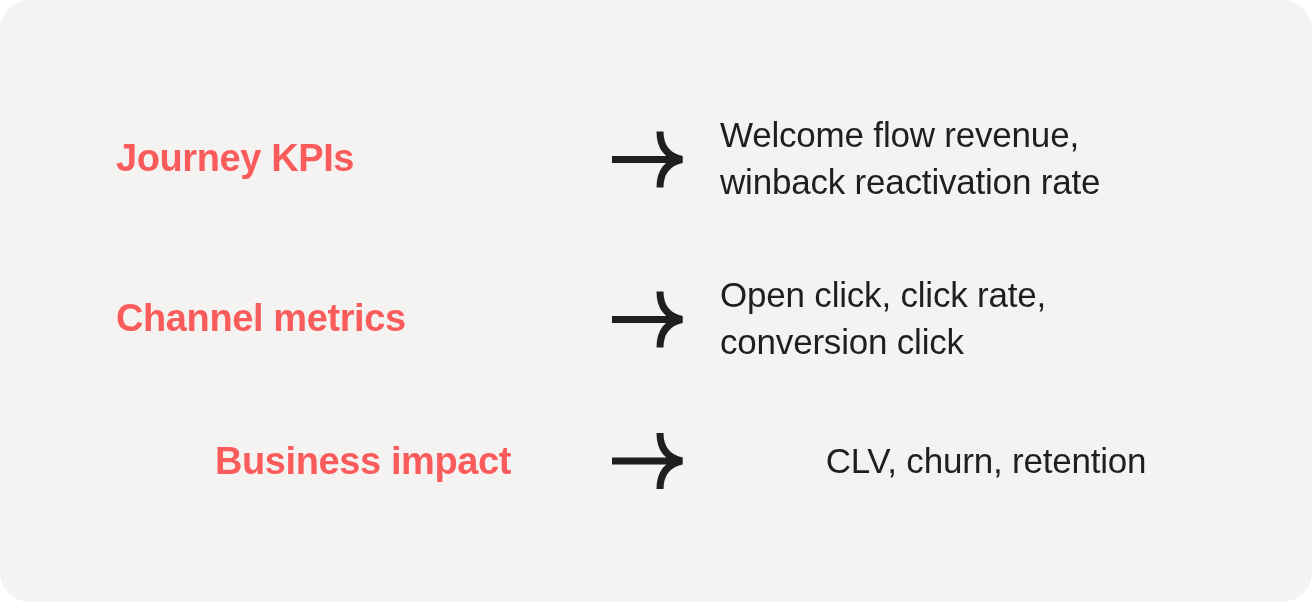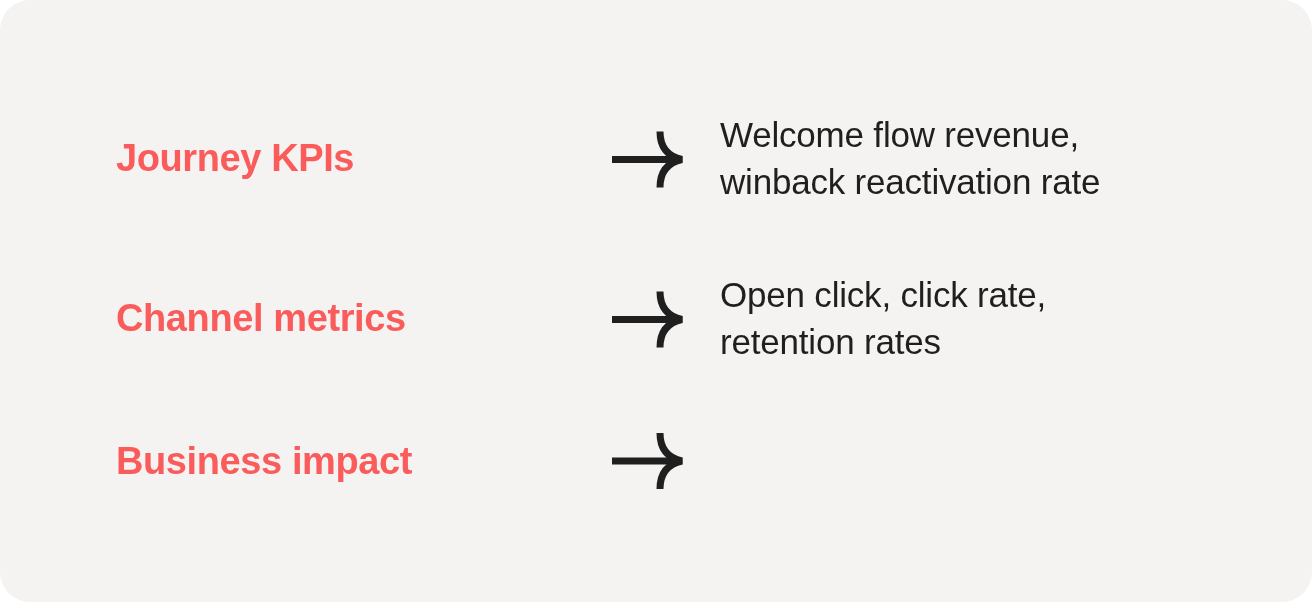--- a/index.html
+++ b/index.html
@@ -35,21 +35,21 @@
   .row {
     position: absolute;
     left: 116px;
     right: 60px;
     display: flex;
     align-items: center;
     transform: translateY(-50%);
   }
   .row-1 { top: 159px; }
   .row-2 { top: 319px; justify-content: space-between; }
-  .row-3 { top: 461px; }
+  .row-3 { top: 461px; text-align: center; }
 
   .row-label {
     width: 494px;
     flex: 0 0 494px;
     color: #fa5c5c;
     font-size: 38px;
     font-weight: 700;
     line-height: 1.18;
     letter-spacing: -0.4px;
     white-space: nowrap;
@@ -104,28 +104,31 @@
     <div class="row row-2">
       <div class="row-label">Channel metrics</div>
       <div class="row-arrow">
         <svg width="78" height="62" viewBox="0 0 78 62" fill="none" aria-hidden="true">
           <path d="M2 31 H66" stroke="#1F1F1F" stroke-width="7" stroke-linecap="butt"></path>
           <path d="M50 3 C50 19 58 28 72 31 C58 34 50 43 50 59" stroke="#1F1F1F" stroke-width="7" stroke-linecap="butt" fill="none"></path>
         </svg>
       </div>
       <div class="row-desc">
         <span class="desc-line">Open click, click rate,</span>
-        <span class="desc-line">retention rates</span>
+        <span class="desc-line">conversion click</span>
       </div>
     </div>
 
     <div class="row row-3">
       <div class="row-label">Business impact</div>
       <div class="row-arrow">
         <svg width="78" height="62" viewBox="0 0 78 62" fill="none" aria-hidden="true">
           <path d="M2 31 H66" stroke="#1F1F1F" stroke-width="7" stroke-linecap="butt"></path>
           <path d="M50 3 C50 19 58 28 72 31 C58 34 50 43 50 59" stroke="#1F1F1F" stroke-width="7" stroke-linecap="butt" fill="none"></path>
         </svg>
       </div>
+      <div class="row-desc">
+        <span class="desc-line">CLV, churn, retention</span>
+      </div>
     </div>
 
   </div>
 </div>
 
 </body></html>

